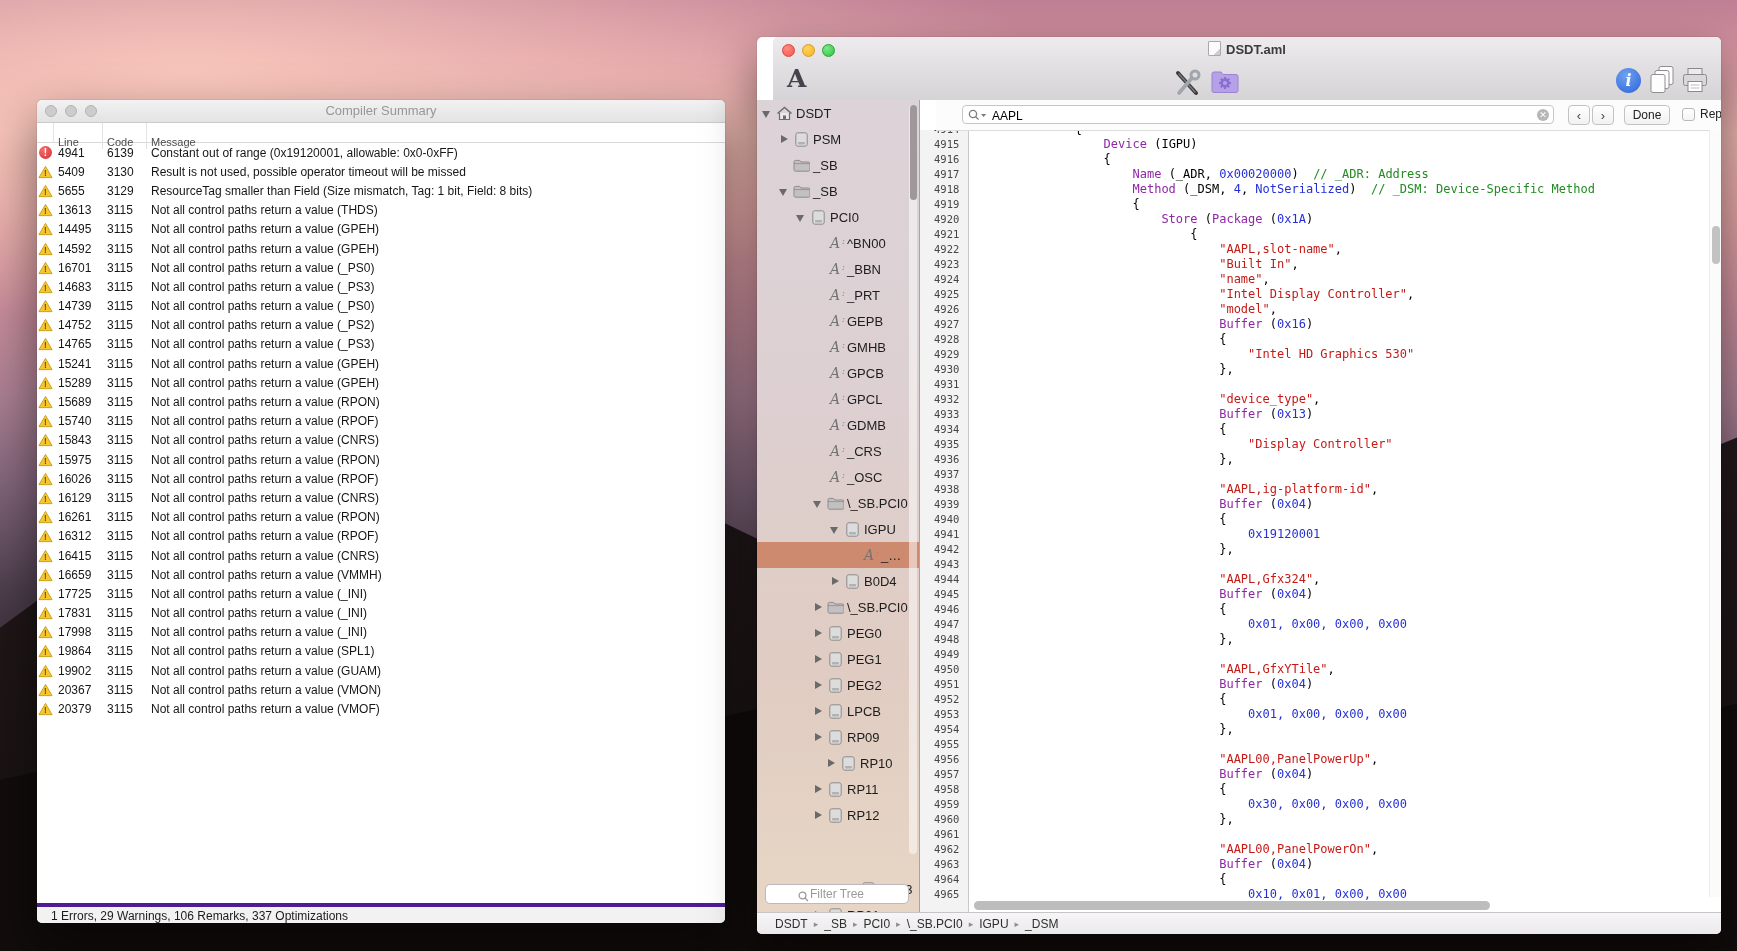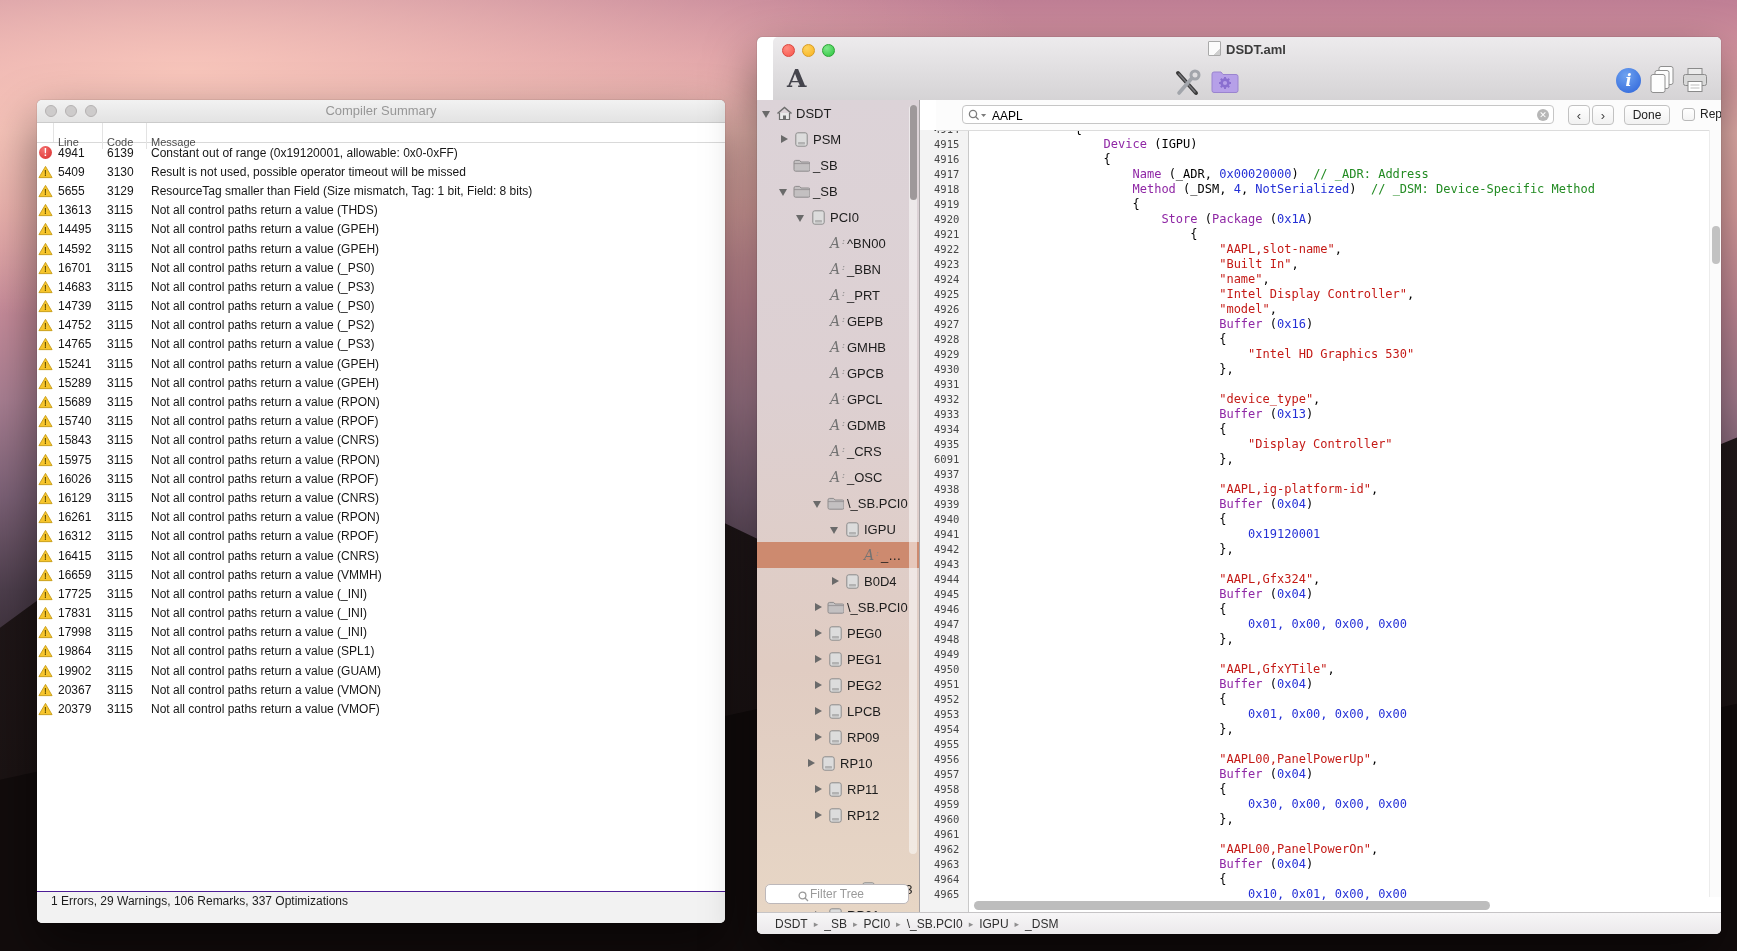--- a/index.html
+++ b/index.html
@@ -36,22 +36,22 @@
   #clist{background:#fff;}
   .crow{display:flex;height:19.2px;align-items:center;font-size:12px;color:#161616;}
   .ci{width:17px;display:flex;justify-content:center;align-items:center;flex:0 0 17px;}
   .err{display:inline-block;width:13px;height:13px;border-radius:50%;
     background:radial-gradient(circle at 35% 30%,#f4706f,#d92b2b);
     color:#fff;font-size:10px;font-weight:bold;text-align:center;line-height:13px;}
   .ccell{box-sizing:border-box;padding:0 4px;white-space:nowrap;overflow:hidden;}
   .c-ln{width:49px;flex:0 0 49px;}
   .c-cd{width:44px;flex:0 0 44px;}
   .c-ms{flex:1;}
-  .statusL{position:absolute;left:0;right:0;bottom:0;height:32px;background:#f2f2f2;
-    border-top:1px solid #4c1d95;border-radius:0 0 5px 5px;font-size:12px;color:#1c1c1c;
+  .statusL{position:absolute;left:0;right:0;bottom:0;height:20px;background:#f2f2f2;
+    border-top:4px solid #4c1d95;border-radius:0 0 5px 5px;font-size:12px;color:#1c1c1c;
     line-height:19px;padding-left:14px;box-sizing:border-box;}
 
   
   .winR{left:757px;top:37px;width:964px;height:897px;background:#fff;}
   .hdrR{position:absolute;top:0;left:16px;right:0;height:75px;border-radius:5px 5px 0 0;
     background:linear-gradient(#edebed,#d1cfd1);border-bottom:1px solid #a5a3a5;box-sizing:border-box;font-weight:bold;}
   .tl.red{background:radial-gradient(circle at 35% 30%,#ff8a80,#f7544a);border:1px solid #da453d;}
   .tl.yel{background:radial-gradient(circle at 35% 30%,#fdd35f,#f9b21f);border:1px solid #d89c22;}
   .tl.grn{background:radial-gradient(circle at 35% 30%,#7ee88a,#2cc43e);border:1px solid #2aa334;}
   .tl.q1{left:9px;top:7px;width:13px;height:13px}
@@ -759,21 +759,21 @@
           <div class="trow" style="padding-left: 55px;">
             <span class="disc closed"></span>
             <span class="ticon">
               <svg width="13" height="15" viewBox="0 0 13 15">
                 <rect x="0.8" y="0.8" width="11.4" height="13.4" rx="2" fill="#dcdcdc" stroke="#8b8b8b"></rect>
                 <rect x="3" y="10" width="7" height="2.4" rx="0.6" fill="#b2b2b2"></rect>
               </svg>
             </span>
             <span class="tlabel">RP09</span>
           </div>
-          <div class="trow" style="padding-left: 48px;">
+          <div class="trow" style="padding-left: 68px;">
             <span class="disc closed"></span>
             <span class="ticon">
               <svg width="13" height="15" viewBox="0 0 13 15">
                 <rect x="0.8" y="0.8" width="11.4" height="13.4" rx="2" fill="#dcdcdc" stroke="#8b8b8b"></rect>
                 <rect x="3" y="10" width="7" height="2.4" rx="0.6" fill="#b2b2b2"></rect>
               </svg>
             </span>
             <span class="tlabel">RP10</span>
           </div>
           <div class="trow" style="padding-left: 55px;">
@@ -938,21 +938,21 @@
             </div>
             <div class="cl">
               <span class="ln">4934</span>
               <span class="lc">                                <span class="s-p">{</span></span>
             </div>
             <div class="cl">
               <span class="ln">4935</span>
               <span class="lc">                                    <span class="s-s">"Display Controller"</span></span>
             </div>
             <div class="cl">
-              <span class="ln">6091</span>
+              <span class="ln">4936</span>
               <span class="lc">                                <span class="s-p">},</span></span>
             </div>
             <div class="cl">
               <span class="ln">4937</span>
               <span class="lc"></span>
             </div>
             <div class="cl">
               <span class="ln">4938</span>
               <span class="lc">                                <span class="s-s">"AAPL,ig-platform-id"</span><span class="s-p">,</span></span>
             </div>

